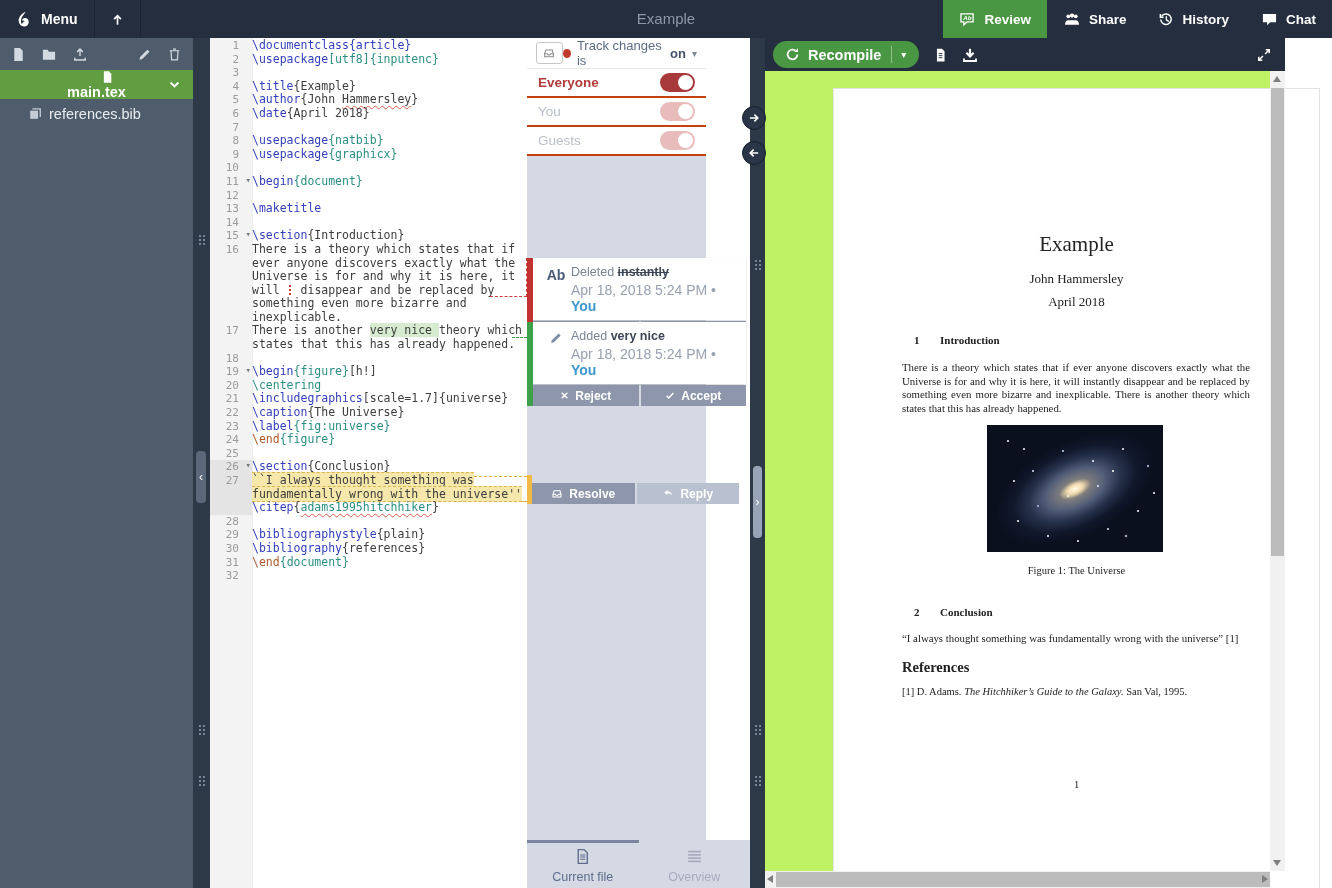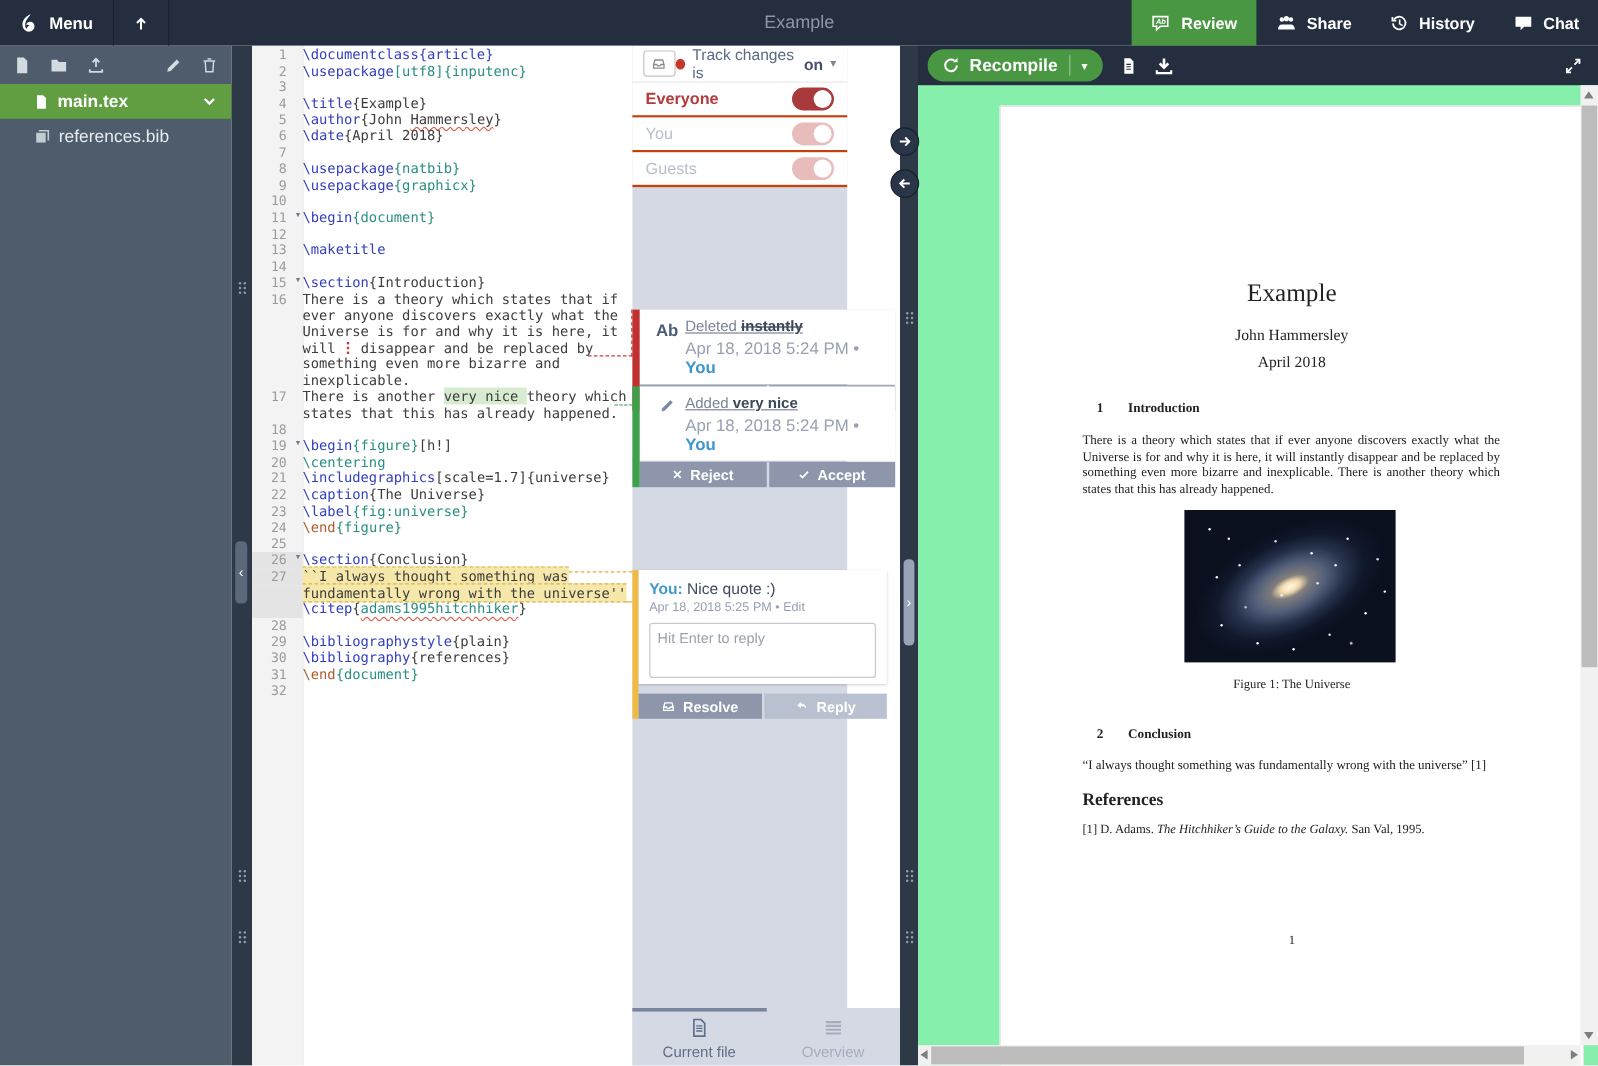--- a/index.html
+++ b/index.html
@@ -20,21 +20,21 @@
   .navbtn.active{background:#4a9743;}
 
   
   .sidebar{position:absolute;left:0;top:38px;width:193px;bottom:0;background:#4e5c6b;z-index:10;}
   .ft-toolbar{height:32px;display:flex;align-items:center;padding:0 8px;}
   .ft-toolbar .sp{width:9px}
   .ft-spring{flex:1}
   .tool-ic{padding:3px;cursor:pointer;color:#d3dae1}
   .file-row{height:29px;display:flex;align-items:center;color:#e8ecf0;font-size:14.5px;cursor:pointer;position:relative;}
   .file-row .fic{margin-left:28px;margin-right:7px;color:#c3ccd4;}
-  .file-row.selected{background:#609e41;color:#fff;font-weight:bold;}
+  .file-row.selected{background:#609e41;color:#fff;font-weight:bold;flex-direction:column;}
   .file-row.selected .fic{color:#fff;}
   .file-chev{position:absolute;right:12px;top:8px;color:#fff;}
 
   
   .strip{position:absolute;top:38px;bottom:0;background:#2e3948;z-index:20;}
   .strip-left{left:193px;width:17px;}
   .strip-right{left:750px;width:15px;}
   .dotgrip{position:absolute;width:2px;height:2px;border-radius:50%;background:#939eb0;
      box-shadow:4px 0 0 #939eb0,0 4px 0 #939eb0,4px 4px 0 #939eb0,0 8px 0 #939eb0,4px 8px 0 #939eb0;}
   .strip-thumb{position:absolute;border-radius:4px;display:flex;align-items:center;justify-content:center;color:#fff;font-size:12px;}
@@ -75,21 +75,21 @@
   .switch{margin-left:auto;width:35px;height:19px;border-radius:10px;position:relative;background:#e9bcbc;cursor:pointer;}
   .tgl-row.on .switch{background:#a93a3c;}
   .knob{position:absolute;right:2px;top:2px;width:15px;height:15px;border-radius:50%;background:#fff;}
 
   .entry{position:absolute;left:0;width:219px;}
   .bar{position:absolute;left:0;top:0;bottom:0;width:6px;}
   .entry .card{margin-left:6px;background:#fff;box-shadow:0 1px 2px rgba(0,0,0,.18);}
   .e-head{display:flex;padding:7px 8px 6px 8px;min-height:25px;}
   .e-ic{width:30px;flex:none;display:flex;align-items:flex-start;justify-content:center;color:#7d8aa5;padding-top:2px;}
   .abicon{font-weight:bold;font-size:14px;color:#4a5b7a;}
-  .e-txt{font-size:12.5px;color:#7a8499;text-decoration:underline;}
+  .e-txt{font-size:12.5px;color:#7a8499;}
   .e-val{color:#3c4858;font-weight:bold;}
   .e-val.strike{text-decoration:line-through;}
   .e-date{font-size:14px;color:#98a0b2;margin-top:3px;}
   .e-you{color:#3e97cf;font-weight:bold;}
   .btnrow{display:flex;gap:2px;margin-left:6px;margin-top:1px;}
   .gbtn{flex:1;height:21px;background:#8d96ab;color:#fff;font-size:12px;font-weight:bold;display:flex;align-items:center;justify-content:center;gap:6px;cursor:pointer;}
   .gbtn.light{background:#b9c0cf;}
   .gbtn svg{flex:none}
 
   .comment{position:absolute;left:0;top:437px;width:212px;}
@@ -100,21 +100,21 @@
   .c-date{font-size:10.5px;color:#98a0b2;margin-top:2px;}
   .c-reply{width:100%;box-sizing:border-box;height:46px;margin-top:7px;border:1px solid #c9c9c9;border-radius:3px;resize:none;font-family:"Liberation Sans",sans-serif;font-size:12px;padding:5px 6px;color:#444;}
   .c-reply::placeholder{color:#9aa1ad;}
   .c-btns{display:flex;gap:2px;margin-left:5px;margin-top:8px;}
 
   .tabs{position:absolute;left:0;bottom:0;width:223px;height:48px;background:#d4d9e4;display:flex;}
   .tab{flex:1;display:flex;flex-direction:column;align-items:center;justify-content:center;gap:5px;font-size:12.5px;color:#a6adbc;border-top:3px solid transparent;cursor:pointer;}
   .tab.active{color:#5f6e8c;border-top-color:#7b85a0;}
 
   
-  .pdfpane{position:absolute;left:765px;top:38px;width:567px;bottom:0;background:#86efac;z-index:5;}
+  .pdfpane{position:absolute;left:765px;top:38px;width:520px;bottom:0;background:#bef264;z-index:5;}
   .pdf-toolbar{position:absolute;left:0;top:0;right:0;height:33px;background:#242e3f;display:flex;align-items:center;padding:0 8px;}
   .recompile{height:27px;background:#4a9743;border-radius:14px;display:flex;align-items:center;color:#fff;padding:0 4px 0 12px;cursor:pointer;}
   .recompile .lbl{font-size:14.5px;font-weight:bold;margin:0 10px 0 8px;}
   .recompile .vsep{width:1px;height:17px;background:rgba(255,255,255,.4);}
   .recompile .caret{padding:0 9px;font-size:10px;}
   .pt-ic{margin-left:14px;color:#fff;cursor:pointer;}
   .pt-expand{margin-left:auto;margin-right:6px;color:#fff;cursor:pointer;}
 
   .page{position:absolute;left:68px;top:50px;width:485px;height:800px;background:#fff;border:1px solid #e3e3e3;font-family:"Liberation Serif",serif;color:#222;}
   .p-center{position:absolute;left:0;width:100%;text-align:center;}
@@ -537,25 +537,20 @@
               </svg>Reject</div>
             <div class="gbtn"><svg width="10" height="9" viewBox="0 0 16 16">
                 <path d="M2 8.6l3.8 3.8L14 3.6" fill="none" stroke="#fff" stroke-width="2.6"></path>
               </svg>Accept</div>
           </div>
         </div>
       </div>
 
     <div class="comment">
       <div class="bar"></div>
-      <div class="card">
-        <div class="c-author"><b>You:</b> <span>Nice quote :)</span></div>
-        <div class="c-date"><span>Apr 18, 2018 5:25 PM</span> • <span>Edit</span></div>
-        <textarea class="c-reply" placeholder="Hit Enter to reply" style=""></textarea>
-      </div>
       <div class="c-btns">
         <div class="gbtn">
           <svg width="12" height="11" viewBox="0 0 16 16">
               <path d="M2.2 9l1.5-5h8.6L13.8 9v4H2.2z" fill="none" stroke="#fff" stroke-width="1.6"></path>
               <path d="M2.2 9h3.4l1 1.6h2.8l1-1.6h3.4" fill="none" stroke="#fff" stroke-width="1.6"></path>
             </svg>
           <span>Resolve</span>
         </div>
         <div class="gbtn light">
           <svg width="12" height="11" viewBox="0 0 16 16">

